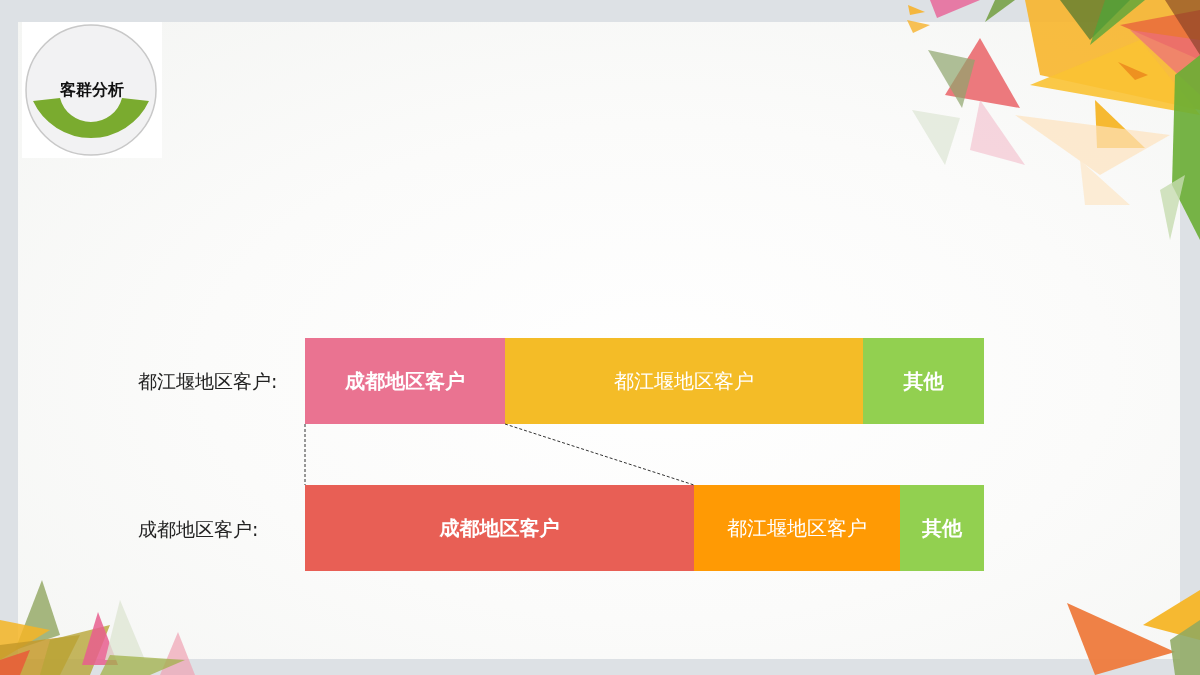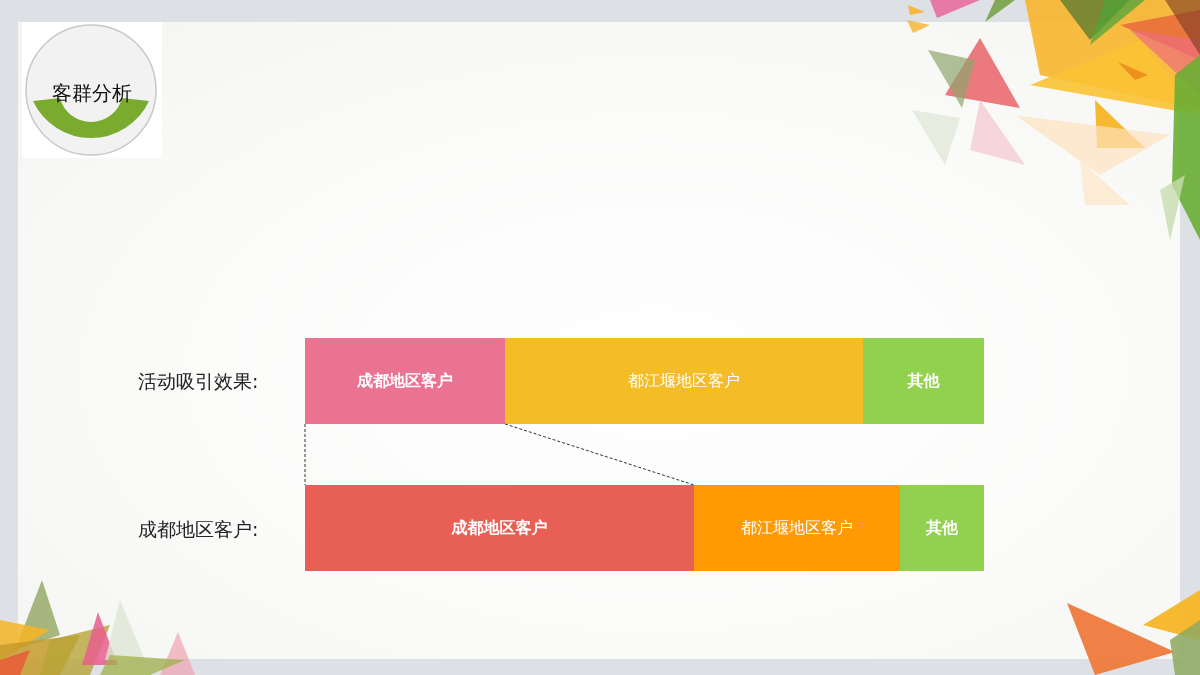--- a/index.html
+++ b/index.html
@@ -4,25 +4,25 @@
 <style>
   html,body{margin:0;padding:0;}
   body{width:1200px;height:675px;overflow:hidden;position:relative;
     background:#dde1e5;font-family:"DejaVu Sans","Liberation Sans",sans-serif;}
   .slide{position:absolute;left:18px;top:22px;width:1162px;height:637px;
     background:radial-gradient(ellipse at 55% 55%, #ffffff 0%, #fbfbfa 50%, #f4f5f3 100%);}
   .deco{position:absolute;left:0;top:0;width:1200px;height:675px;pointer-events:none;}
   .badge{position:absolute;left:22px;top:22px;width:140px;height:136px;background:#fff;}
   .badge svg{position:absolute;left:0;top:0;}
   .badge-text{position:absolute;left:0;top:58px;width:140px;text-align:center;
-    font-size:20px;font-weight:normal;color:#111;letter-spacing:0px;}
+    font-size:16px;font-weight:bold;color:#111;letter-spacing:0px;}
   .row-label{position:absolute;left:138px;font-size:19px;color:#222;}
   .bar{position:absolute;display:flex;height:86px;}
   .seg{height:100%;display:flex;align-items:center;justify-content:center;
-    color:#fff;font-size:16px;white-space:nowrap;}
+    color:#fff;font-size:20px;white-space:nowrap;}
   .seg.bold{font-weight:bold;}
   .connector{position:absolute;left:0;top:0;pointer-events:none;}
 </style>
 </head>
 <body>
 
 <div class="slide"></div>
 
 <svg class="deco" viewBox="0 0 1200 675">
 
@@ -64,21 +64,21 @@
 </svg>
 
 <div class="badge">
   <svg width="140" height="136" viewBox="0 0 140 136">
     <circle cx="69" cy="68" r="65" fill="#f2f2f3" stroke="#c8c8c8" stroke-width="1.5"></circle>
     <path d="M11,79 L38,76 A32,32 0 0 0 100,76 L127,79 A64,64 0 0 1 11,79 Z" fill="#7aab2f"></path>
   </svg>
   <div class="badge-text">客群分析</div>
 </div>
 
-<div class="row-label" style="top:369px;">活动吸引效果:</div>
+<div class="row-label" style="top:369px;">都江堰地区客户:</div>
 <div class="bar" style="left:305px;top:338px;">
   <div class="seg bold" style="width:200px;background:#ea7391;">成都地区客户</div>
   <div class="seg" style="width:358px;background:#f4bc27;">都江堰地区客户</div>
   <div class="seg bold" style="width:121px;background:#92d050;">其他</div>
 </div>
 
 <div class="row-label" style="top:517px;">成都地区客户:</div>
 <div class="bar" style="left:305px;top:485px;">
   <div class="seg bold" style="width:389px;background:#e85f55;">成都地区客户</div>
   <div class="seg" style="width:206px;background:#ff9a04;">都江堰地区客户</div>

